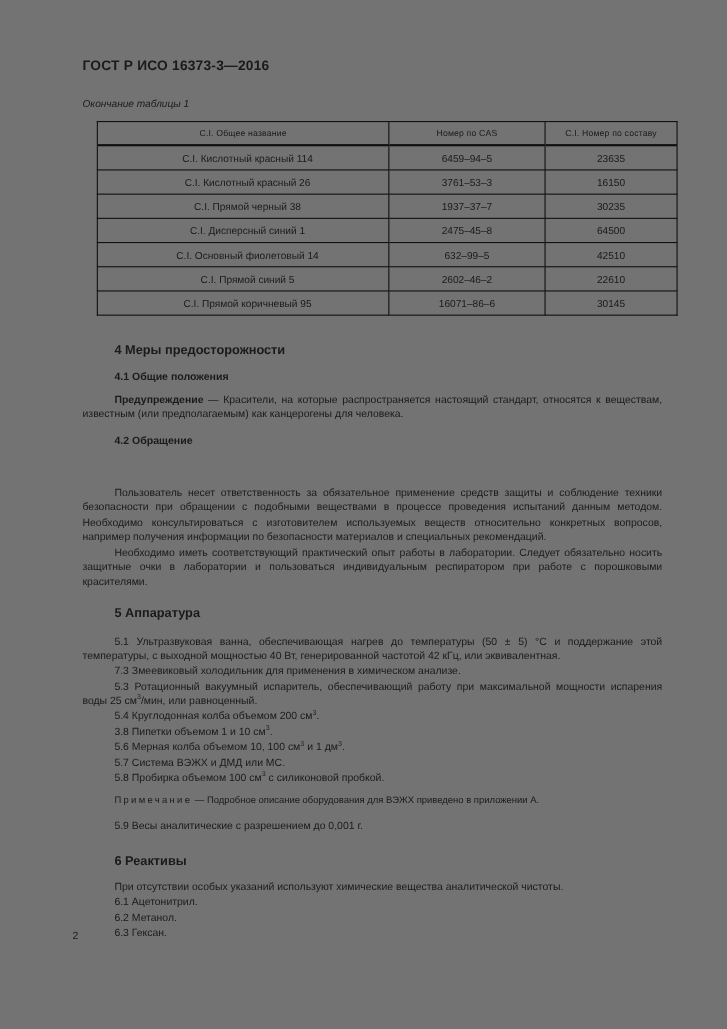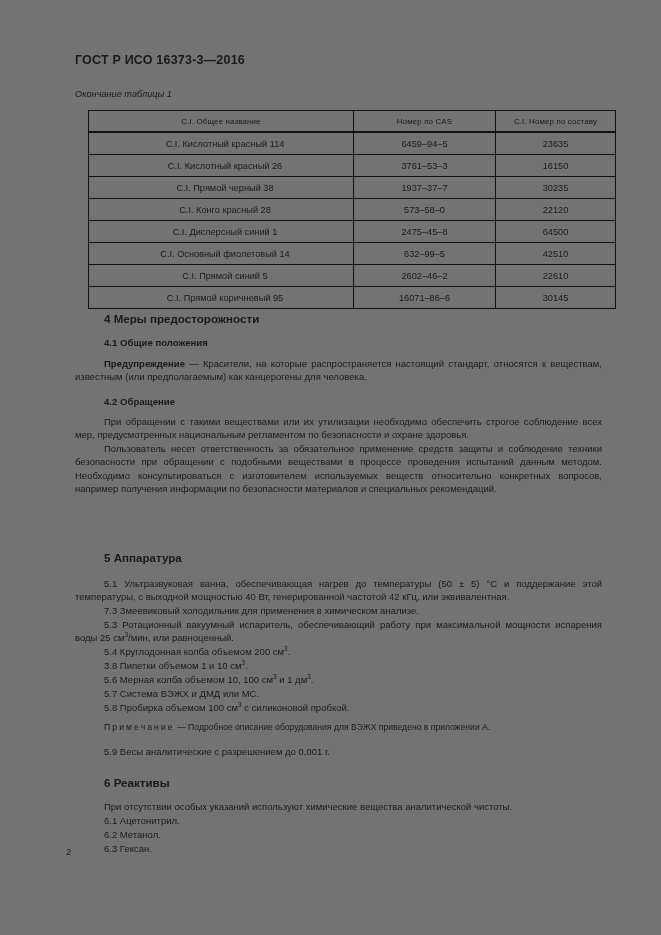--- a/index.html
+++ b/index.html
@@ -175,25 +175,20 @@
           <td class="name">C.I. Кислотный красный 26</td>
           <td class="num">3761–53–3</td>
           <td class="num">16150</td>
         </tr>
         <tr>
           <td class="name">C.I. Прямой черный 38</td>
           <td class="num">1937–37–7</td>
           <td class="num">30235</td>
         </tr>
         <tr>
-          <td class="name">C.I. Конго красный 28</td>
-          <td class="num">573–58–0</td>
-          <td class="num">22120</td>
-        </tr>
-        <tr>
           <td class="name">C.I. Дисперсный синий 1</td>
           <td class="num">2475–45–8</td>
           <td class="num">64500</td>
         </tr>
         <tr>
           <td class="name">C.I. Основный фиолетовый 14</td>
           <td class="num">632–99–5</td>
           <td class="num">42510</td>
         </tr>
         <tr>
@@ -210,22 +205,22 @@
     </table>
   </div>
 
   <div class="h1" style="top:312px;">4 Меры предосторожности</div>
   <div class="h2" style="top:337px;">4.1 Общие положения</div>
 
   <div class="para" style="top:357px;"><span class="lead">Предупреждение</span><span> — Красители, на которые распространяется настоящий стандарт, относятся к веществам, известным (или предполагаемым) как канцерогены для человека.</span></div>
 
   <div class="h2" style="top:396px;">4.2 Обращение</div>
 
-  <div class="para" style="top:415px;">При обращении с такими веществами или их утилизации необходимо обеспечить строгое соблюдение всех мер, предусмотренных национальным регламентом по безопасности и охране здоровья.</div>
   <div class="para" style="top:442px;">Пользователь несет ответственность за обязательное применение средств защиты и соблюдение техники безопасности при обращении с подобными веществами в процессе проведения испытаний данным методом. Необходимо консультироваться с изготовителем используемых веществ относительно конкретных вопросов, например получения информации по безопасности материалов и специальных рекомендаций.</div>
+  <div class="para" style="top:496px;">Необходимо иметь соответствующий практический опыт работы в лаборатории. Следует обязательно носить защитные очки в лаборатории и пользоваться индивидуальным респиратором при работе с порошковыми красителями.</div>
 
   <div class="h1" style="top:551px;">5 Аппаратура</div>
 
   <div class="para" style="top:577px;">5.1 Ультразвуковая ванна, обеспечивающая нагрев до температуры (50 ± 5) °C и поддержание этой температуры, с выходной мощностью 40 Вт, генерированной частотой 42 кГц, или эквивалентная.</div>
   <div class="item" style="top:604px;">7.3 Змеевиковый холодильник для применения в химическом анализе.</div>
 
   <div class="para" style="top:618px;"><span>5.3 Ротационный вакуумный испаритель, обеспечивающий работу при максимальной мощности испарения воды 25 см</span><sup>3</sup><span>/мин, или равноценный.</span></div>
 
   <div class="item" style="top:645px;"><span>5.4 Круглодонная колба объемом 200 см</span><sup>3</sup><span>.</span></div>
 

